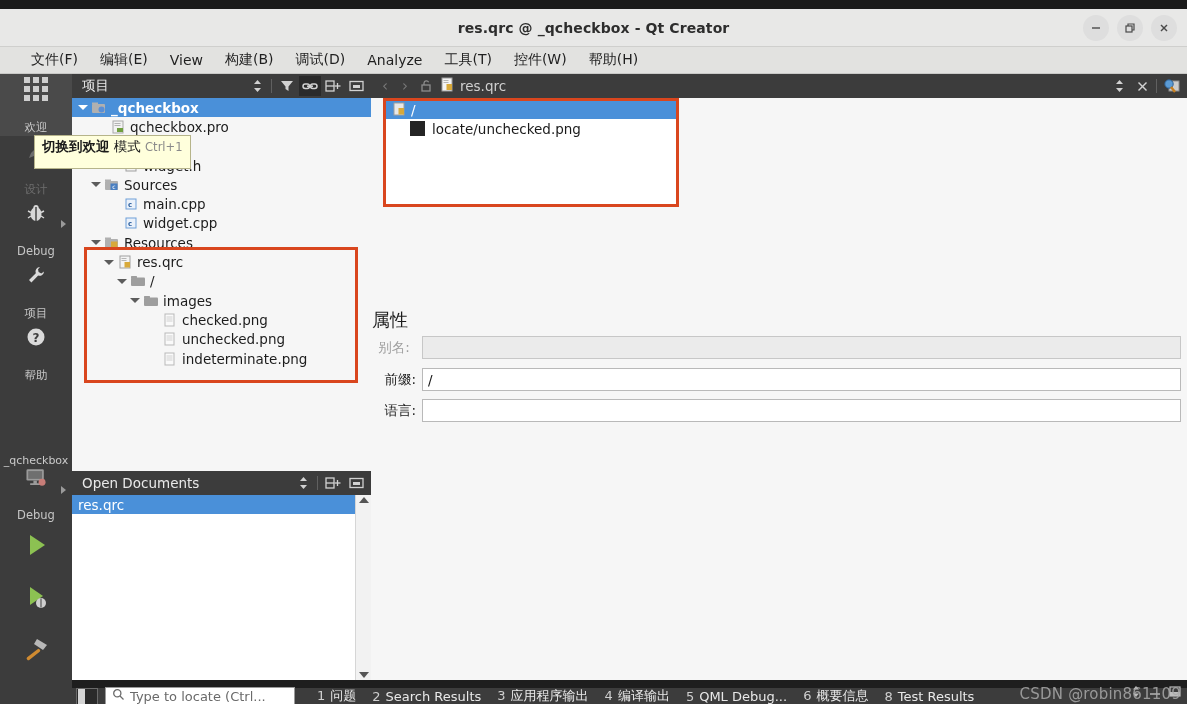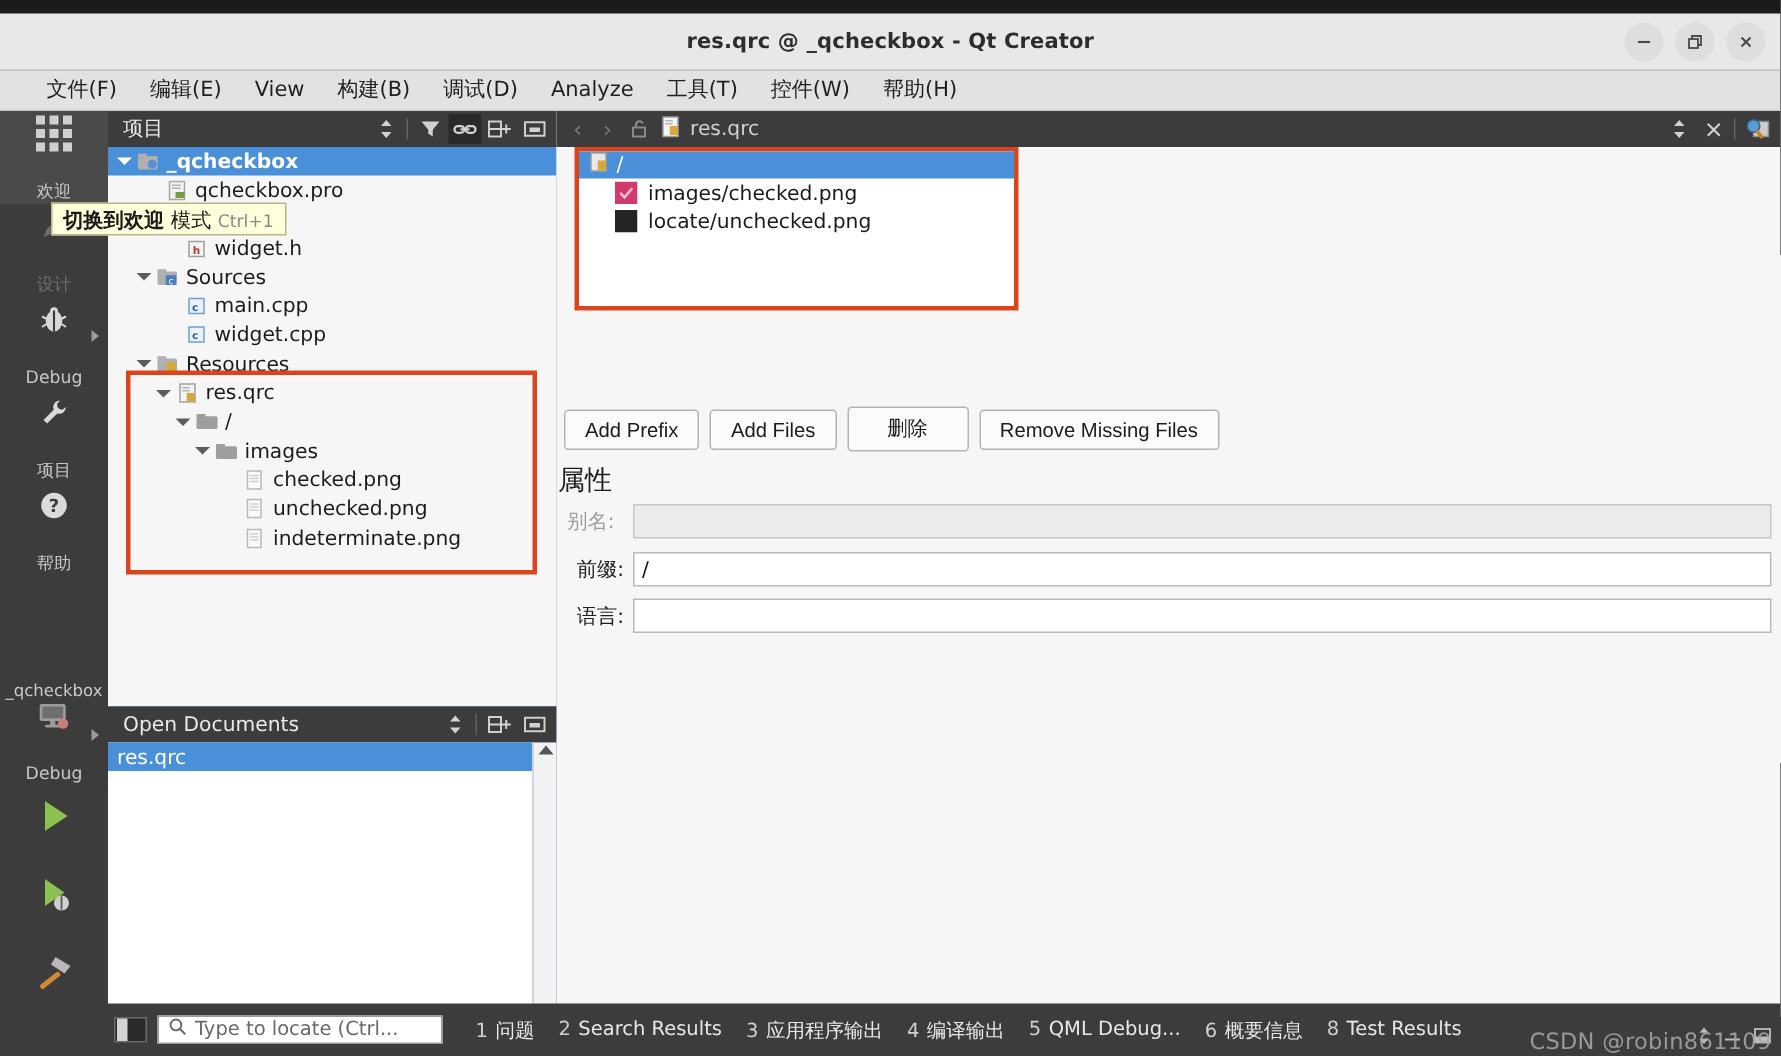--- a/index.html
+++ b/index.html
@@ -81,21 +81,21 @@
   .run-btn { height: 52px; display:flex; align-items:center; justify-content:center; }
 
   
   .grid-ico { display: grid; grid-template-columns: repeat(3, 6px); gap: 3px; }
   .grid-ico i { width: 6px; height: 6px; background: #cfcfcf; display:block; }
 
   
   .tooltip {
     position: absolute; left: 34px; top: 135px;
     background: #ffffdc; border: 1px solid #b6b48a;
-    padding: 2px 7px 0; font-size: 13.5px; color: #1a1a1a;
+    padding: 2px 7px 12px; font-size: 13.5px; color: #1a1a1a;
     white-space: nowrap; z-index: 50;
   }
   .tooltip .tt-bold { font-weight: bold; }
   .tooltip .tt-key { color: #8a8a8a; font-size: 11.5px; }
 
   
   .proj-panel {
     position: absolute; left: 72px; top: 74px; width: 299px; height: 397px;
     background: #f6f6f6;
   }
@@ -199,21 +199,21 @@
   }
   .finput.dis { background: #ebebeb; border-color: #c7c7c7; }
 
   .red-tree-box {
     position: absolute; left: 84px; top: 247px; width: 274px; height: 136px;
     border: 3px solid #d9461e; pointer-events: none;
   }
 
   
   .statusbar {
-    position: absolute; left: 0; bottom: 0; width: 1187px; height: 35px;
+    position: absolute; left: 0; bottom: 0; width: 1187px; height: 16px;
     background: #3c3c3c; color: #e4e4e4; display: flex; align-items: center;
     font-size: 13px; padding-left: 76px; gap: 0;
   }
   .sb-toggle {
     width: 22px; height: 17px; background: #2a2a2a; border: 1px solid #6a6a6a;
     display: flex; align-items: center; margin-right: 7px;
   }
   .sb-toggle i { width: 7px; height: 15px; background: #d4d4d4; margin-left: 1px; display:block;}
   .locator {
     width: 190px; height: 19px; background: #fff; border: 1px solid #9a9a9a;
@@ -739,48 +739,33 @@
         <div class="res-head">
           <span>
             <svg width="14" height="14" viewBox="0 0 14 14">
                 <rect x="2" y="1" width="10" height="12" fill="#e8e8e8" stroke="#9d9d9d"></rect>
                 <rect x="6.5" y="6" width="5.5" height="6.5" fill="#d8a93a"></rect>
               </svg>
           </span>
           <span>/</span>
         </div>
 
-        <div class="res-row">
-          <span class="cbx">
-            <svg width="15" height="15" viewBox="0 0 15 15">
-              <rect x="0" y="0" width="15" height="15" fill="#d2396c"></rect>
-              <polyline points="3.5,7.5 6.3,10.5 11.5,4.5" fill="none" stroke="#f4c3d4" stroke-width="1.7"></polyline>
-            </svg>
-          </span>
-          <span>images/checked.png</span>
-        </div>
 
 
         <div class="res-row">
           <span class="cbx">
             <svg width="15" height="15" viewBox="0 0 15 15">
                 <rect x="0" y="0" width="15" height="15" fill="#242424"></rect>
               </svg>
           </span>
           <span>locate/unchecked.png</span>
         </div>
       </div>
     </div>
 
-    <div class="btnrow">
-      <button class="qbtn">Add Prefix</button>
-      <button class="qbtn">Add Files</button>
-      <button class="qbtn" style="padding:5px 26px">删除</button>
-      <button class="qbtn">Remove Missing Files</button>
-    </div>
   </div>
 
   <div class="prop-label">属性</div>
 
   <div class="formrow" style="top:336px">
     <span class="flabel dim">别名:</span>
     <input class="finput dis" disabled="" value="" style="">
   </div>
   <div class="formrow" style="top:368px">
     <span class="flabel">前缀:</span>

